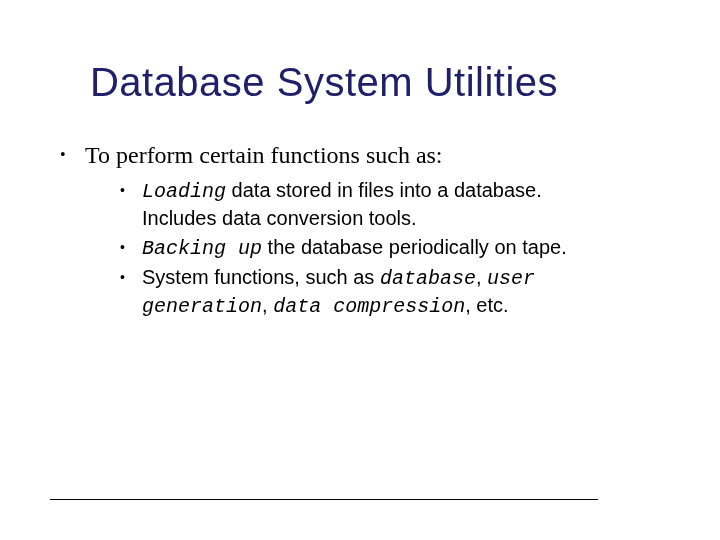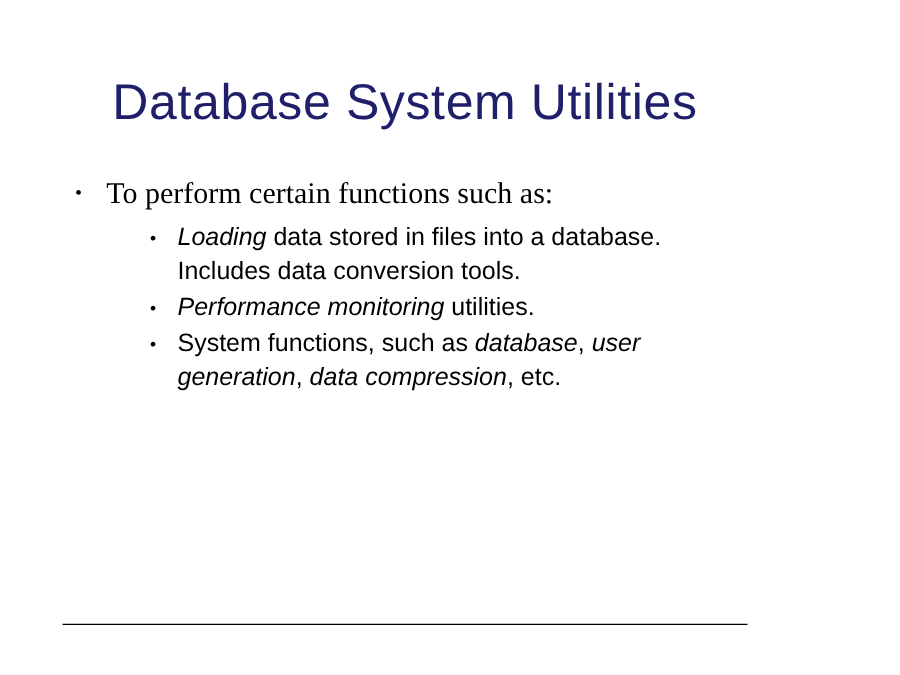--- a/index.html
+++ b/index.html
@@ -63,20 +63,21 @@
   .level2 > li::before {
     content: "•";
     position: absolute;
     left: 0;
     top: 0;
     font-size: 14px;
     line-height: 26px;
   }
   .level2 .em {
     font-style: italic;
+    font-family: Liberation Mono, monospace;
   }
   .rule {
     position: absolute;
     left: 50px;
     right: 50px;
     bottom: 40px;
     height: 0;
     border-top: 1.5px solid #000;
   }
 </style>
@@ -88,21 +89,21 @@
 
   <ul class="level1">
     <li>
       <span>To perform certain functions such as:</span>
 
       <ul class="level2">
         <li>
           <span class="em">Loading</span><span> data stored in files into a database. Includes data conversion tools.</span>
         </li>
         <li>
-          <span class="em">Performance monitoring</span><span> utilities.</span>
+          <span class="em">Backing up</span><span> the database periodically on tape.</span>
         </li>
         <li>
           <span>System functions, such as </span><span class="em">database</span><span>, </span><span class="em">user generation</span><span>, </span><span class="em">data compression</span><span>, etc.</span>
         </li>
       </ul>
     </li>
   </ul>
 
   <div class="rule"></div>
 </div>

